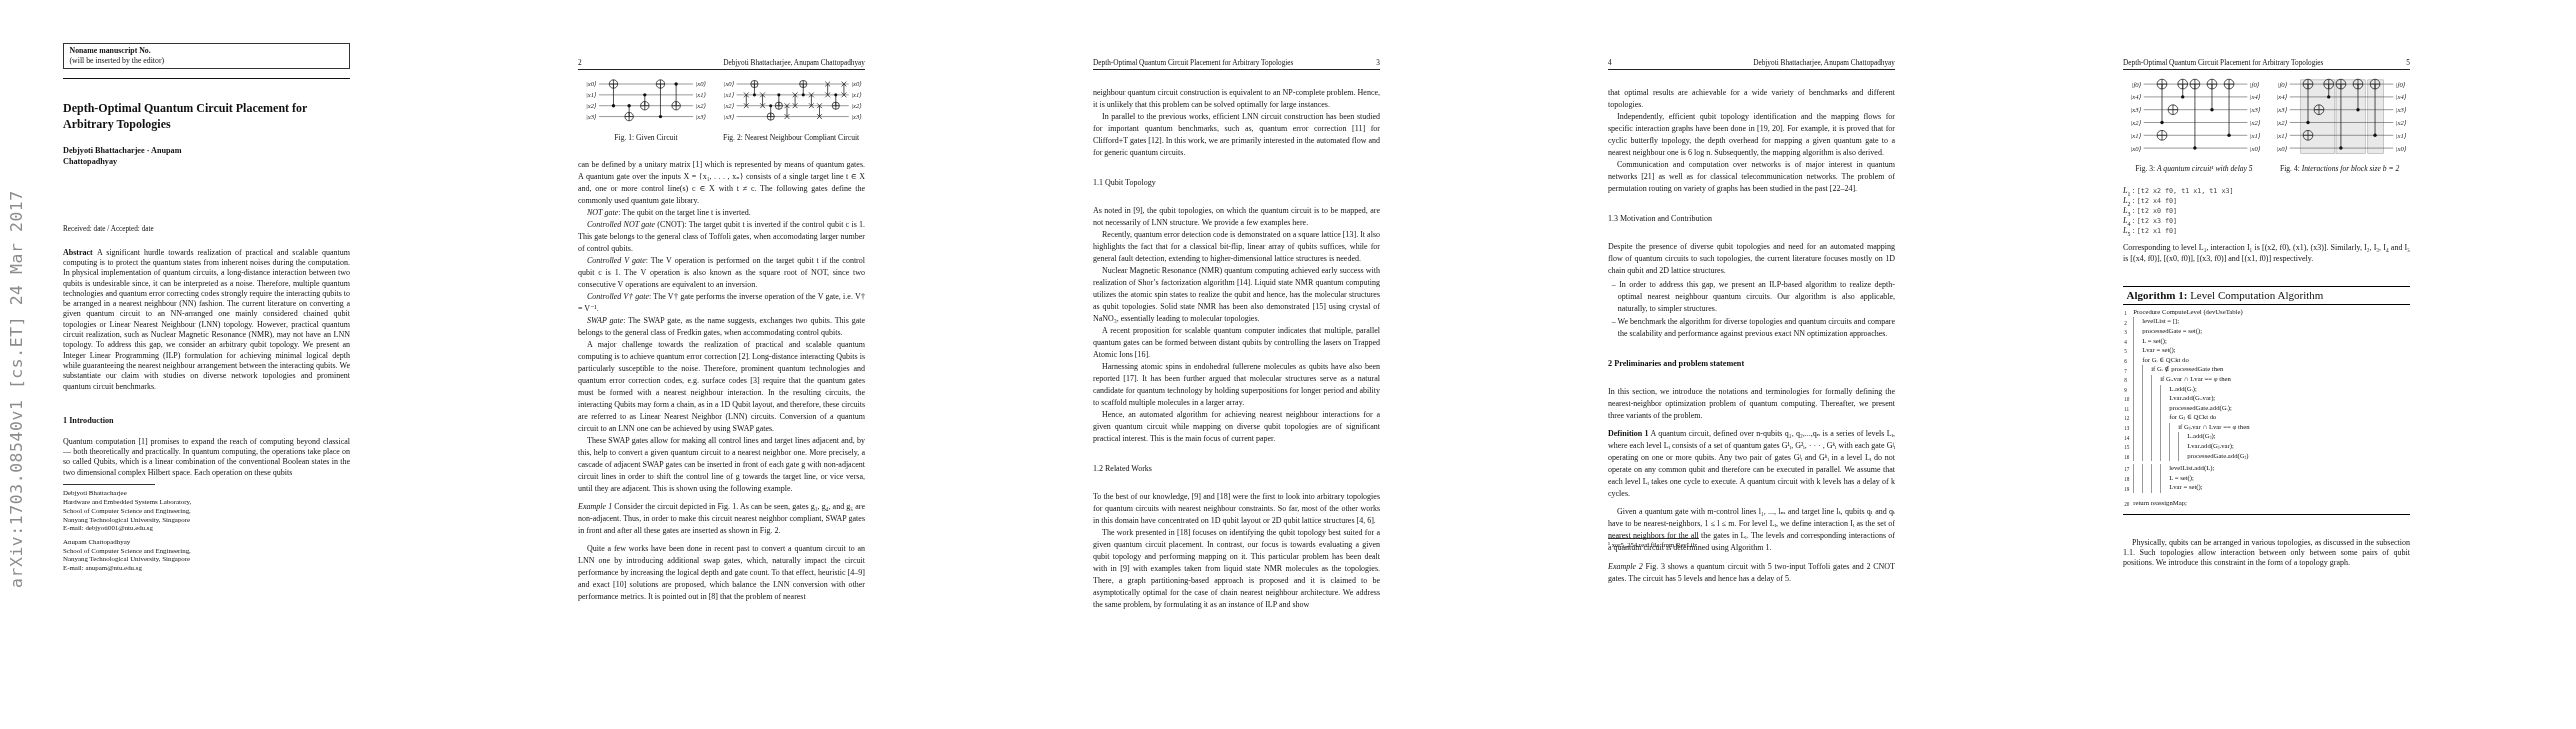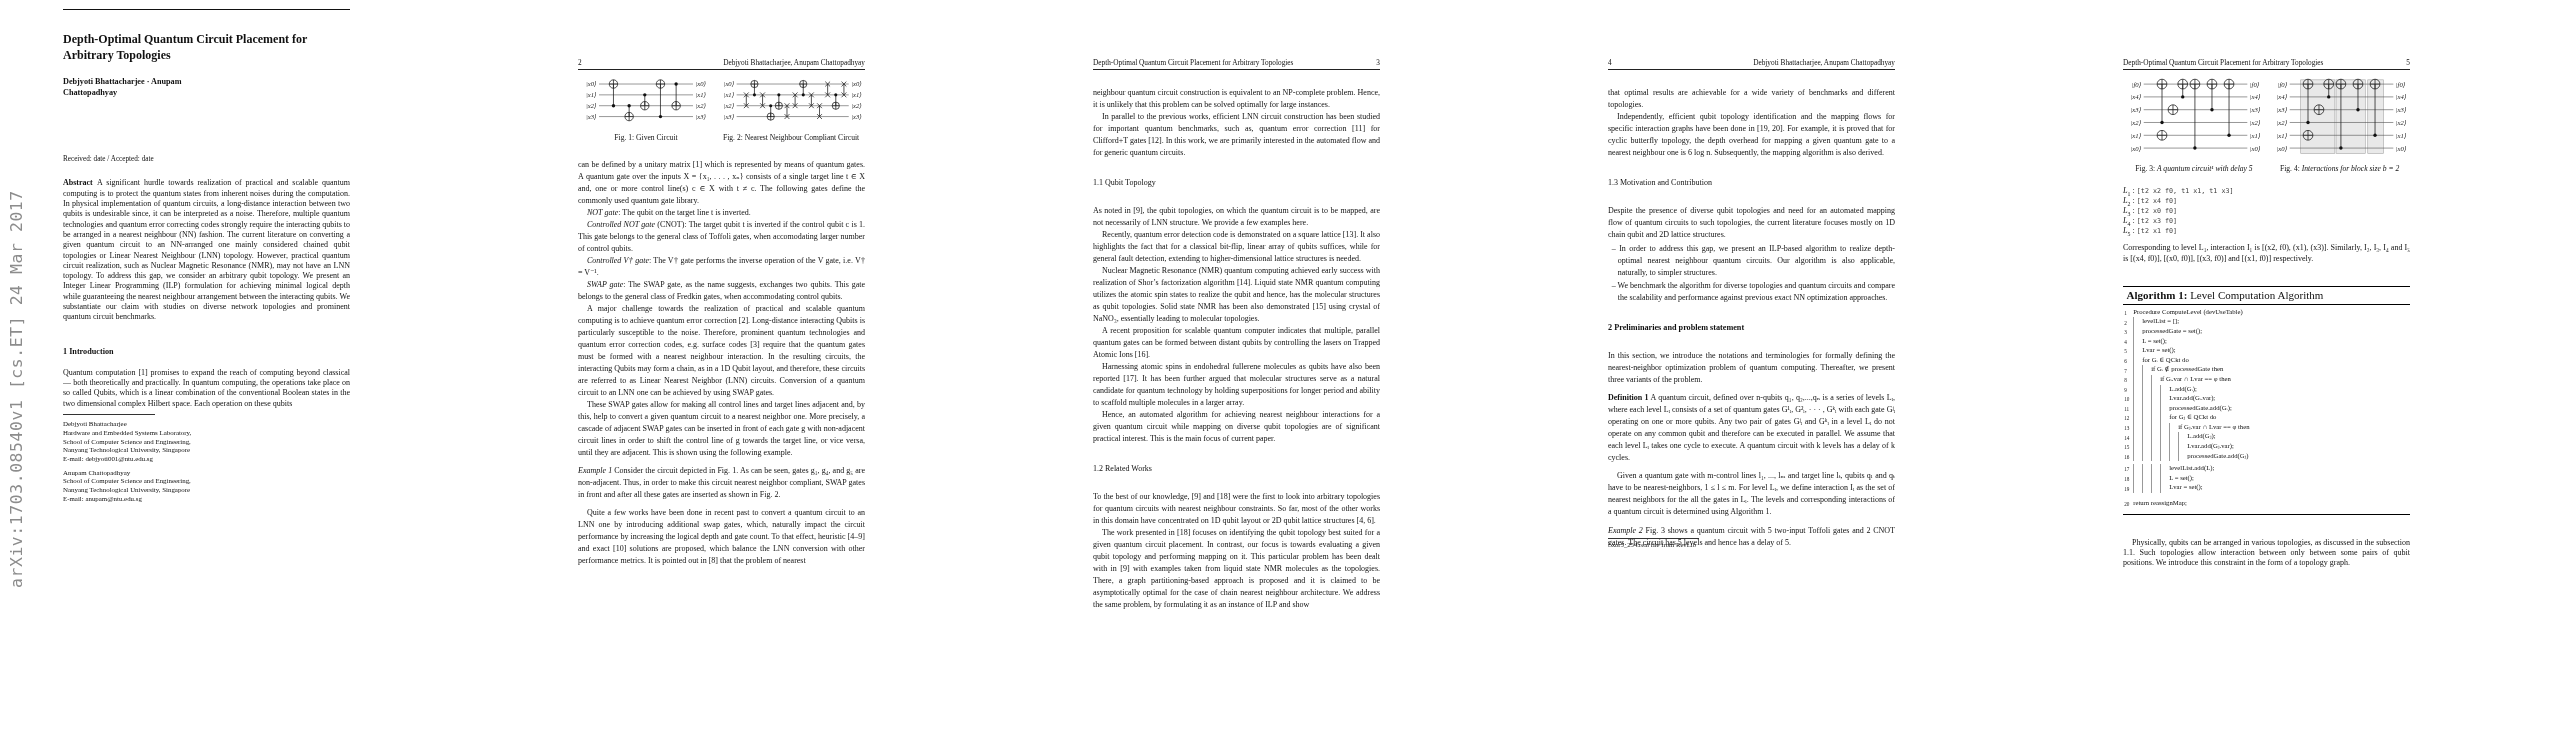--- a/index.html
+++ b/index.html
@@ -84,20 +84,24 @@
   .p5bottom{margin-top:23px;font-size:8px;line-height:10.3px;text-align:justify;text-indent:9px;}
 </style>
 </head>
 <body>
 
 <div class="canvas">
 
   <div class="watermark">arXiv:1703.08540v1  [cs.ET]  24 Mar 2017</div>
 
   <div class="page" id="page1">
+    <div class="msbox">
+      <div class="b1">Noname manuscript No.</div>
+      <div class="b2">(will be inserted by the editor)</div>
+    </div>
     <div class="toprule"></div>
     <div class="title">Depth-Optimal Quantum Circuit Placement for Arbitrary Topologies</div>
     <div class="authors">Debjyoti Bhattacharjee  ·  Anupam Chattopadhyay</div>
     <div class="received">Received: date / Accepted: date</div>
     <div class="abstract">
       <span class="lead">Abstract</span><span>A significant hurdle towards realization of practical and scalable quantum computing is to protect the quantum states from inherent noises during the computation. In physical implementation of quantum circuits, a long-distance interaction between two qubits is undesirable since, it can be interpreted as a noise. Therefore, multiple quantum technologies and quantum error correcting codes strongly require the interacting qubits to be arranged in a nearest neighbour (NN) fashion. The current literature on converting a given quantum circuit to an NN-arranged one mainly considered chained qubit topologies or Linear Nearest Neighbour (LNN) topology. However, practical quantum circuit realization, such as Nuclear Magnetic Resonance (NMR), may not have an LNN topology. To address this gap, we consider an arbitrary qubit topology. We present an Integer Linear Programming (ILP) formulation for achieving minimal logical depth while guaranteeing the nearest neighbour arrangement between the interacting qubits. We substantiate our claim with studies on diverse network topologies and prominent quantum circuit benchmarks.</span>
     </div>
     <div class="h-intro">1 Introduction</div>
     <div class="introp">Quantum computation [1] promises to expand the reach of computing beyond classical — both theoretically and practically. In quantum computing, the operations take place on so called Qubits, which is a linear combination of the conventional Boolean states in the two dimensional complex Hilbert space. Each operation on these qubits</div>
     <div class="fnrule"></div>
@@ -282,20 +286,21 @@
         </svg>
         <div class="caption">
           <span>Fig. 2:</span><span> Nearest Neighbour Compliant Circuit</span>
         </div>
       </div>
     </div>
     <div class="bodytext">
         <p class="para">can be defined by a unitary matrix [1] which is represented by means of quantum gates. A quantum gate over the inputs X = {x₁, . . . , xₙ} consists of a single target line t ∈ X and, one or more control line(s) c ∈ X with t ≠ c. The following gates define the commonly used quantum gate library.</p>
         <p class="para ind"><span class="lead it">NOT gate</span>: The qubit on the target line t is inverted.</p>
         <p class="para ind"><span class="lead it">Controlled NOT gate</span> (CNOT): The target qubit t is inverted if the control qubit c is 1. This gate belongs to the general class of Toffoli gates, when accomodating larger number of control qubits.</p>
+        <p class="para ind"><span class="lead it">Controlled V gate</span>: The V operation is performed on the target qubit t if the control qubit c is 1. The V operation is also known as the square root of NOT, since two consecutive V operations are equivalent to an inversion.</p>
         <p class="para ind"><span class="lead it">Controlled V† gate</span>: The V† gate performs the inverse operation of the V gate, i.e. V† = V⁻¹.</p>
         <p class="para ind"><span class="lead it">SWAP gate</span>: The SWAP gate, as the name suggests, exchanges two qubits. This gate belongs to the general class of Fredkin gates, when accommodating control qubits.</p>
         <p class="para ind">A major challenge towards the realization of practical and scalable quantum computing is to achieve quantum error correction [2]. Long-distance interacting Qubits is particularly susceptible to the noise. Therefore, prominent quantum technologies and quantum error correction codes, e.g. surface codes [3] require that the quantum gates must be formed with a nearest neighbour interaction. In the resulting circuits, the interacting Qubits may form a chain, as in a 1D Qubit layout, and therefore, these circuits are referred to as Linear Nearest Neighbor (LNN) circuits. Conversion of a quantum circuit to an LNN one can be achieved by using SWAP gates.</p>
         <p class="para ind">These SWAP gates allow for making all control lines and target lines adjacent and, by this, help to convert a given quantum circuit to a nearest neighbor one. More precisely, a cascade of adjacent SWAP gates can be inserted in front of each gate g with non-adjacent circuit lines in order to shift the control line of g towards the target line, or vice versa, until they are adjacent. This is shown using the following example.</p>
         <p class="para example"><span class="lead it">Example 1</span>  Consider the circuit depicted in Fig. 1. As can be seen, gates g₁, g₄, and g₅ are non-adjacent. Thus, in order to make this circuit nearest neighbor compliant, SWAP gates in front and after all these gates are inserted as shown in Fig. 2.</p>
         <p class="para ind gap">Quite a few works have been done in recent past to convert a quantum circuit to an LNN one by introducing additional swap gates, which, naturally impact the circuit performance by increasing the logical depth and gate count. To that effect, heuristic [4–9] and exact [10] solutions are proposed, which balance the LNN conversion with other performance metrics. It is pointed out in [8] that the problem of nearest</p>
       </div>
   </div>
 
   <div class="page" id="page3">
@@ -320,20 +325,21 @@
   </div>
 
   <div class="page" id="page4">
     <div class="phead">
       <span class="hl">4</span>
       <span class="hr">Debjyoti Bhattacharjee, Anupam Chattopadhyay</span>
     </div>
     <div class="bodytext">
         <p class="para">that optimal results are achievable for a wide variety of benchmarks and different topologies.</p>
         <p class="para ind">Independently, efficient qubit topology identification and the mapping flows for specific interaction graphs have been done in [19, 20]. For example, it is proved that for cyclic butterfly topology, the depth overhead for mapping a given quantum gate to a nearest neighbour one is 6 log n. Subsequently, the mapping algorithm is also derived.</p>
+        <p class="para ind">Communication and computation over networks is of major interest in quantum networks [21] as well as for classical telecommunication networks. The problem of permutation routing on variety of graphs has been studied in the past [22–24].</p>
         <h3 class="para subhead">1.3 Motivation and Contribution</h3>
         <p class="para">Despite the presence of diverse qubit topologies and need for an automated mapping flow of quantum circuits to such topologies, the current literature focuses mostly on 1D chain qubit and 2D lattice structures.</p>
         <p class="para bullet"><span class="lead ">–</span> In order to address this gap, we present an ILP-based algorithm to realize depth-optimal nearest neighbour quantum circuits. Our algorithm is also applicable, naturally, to simpler structures.</p>
         <p class="para bullet"><span class="lead ">–</span> We benchmark the algorithm for diverse topologies and quantum circuits and compare the scalability and performance against previous exact NN optimization approaches.</p>
         <h3 class="para sechead">2 Preliminaries and problem statement</h3>
         <p class="para">In this section, we introduce the notations and terminologies for formally defining the nearest-neighbor optimization problem of quantum computing. Thereafter, we present three variants of the problem.</p>
         <p class="para example"><span class="lead b">Definition 1</span>  A quantum circuit, defined over n-qubits q₁, q₂,...,qₙ is a series of levels Lᵢ, where each level Lᵢ consists of a set of quantum gates G¹ᵢ, G²ᵢ, · · · , Gᵏᵢ with each gate Gʲᵢ operating on one or more qubits. Any two pair of gates Gʲᵢ and Gᵏᵢ in a level Lᵢ do not operate on any common qubit and therefore can be executed in parallel. We assume that each level Lᵢ takes one cycle to execute. A quantum circuit with k levels has a delay of k cycles.</p>
         <p class="para ind gap">Given a quantum gate with m-control lines l₁, ..., lₘ and target line lₜ, qubits qₗ and qₜ have to be nearest-neighbors, 1 ≤ l ≤ m. For level Lᵢ, we define interaction Iᵢ as the set of nearest neighbors for the all the gates in Lᵢ. The levels and corresponding interactions of a quantum circuit is determined using Algorithm 1.</p>
         <p class="para example2"><span class="lead it">Example 2</span>  Fig. 3 shows a quantum circuit with 5 two-input Toffoli gates and 2 CNOT gates. The circuit has 5 levels and hence has a delay of 5.</p>
       </div>

